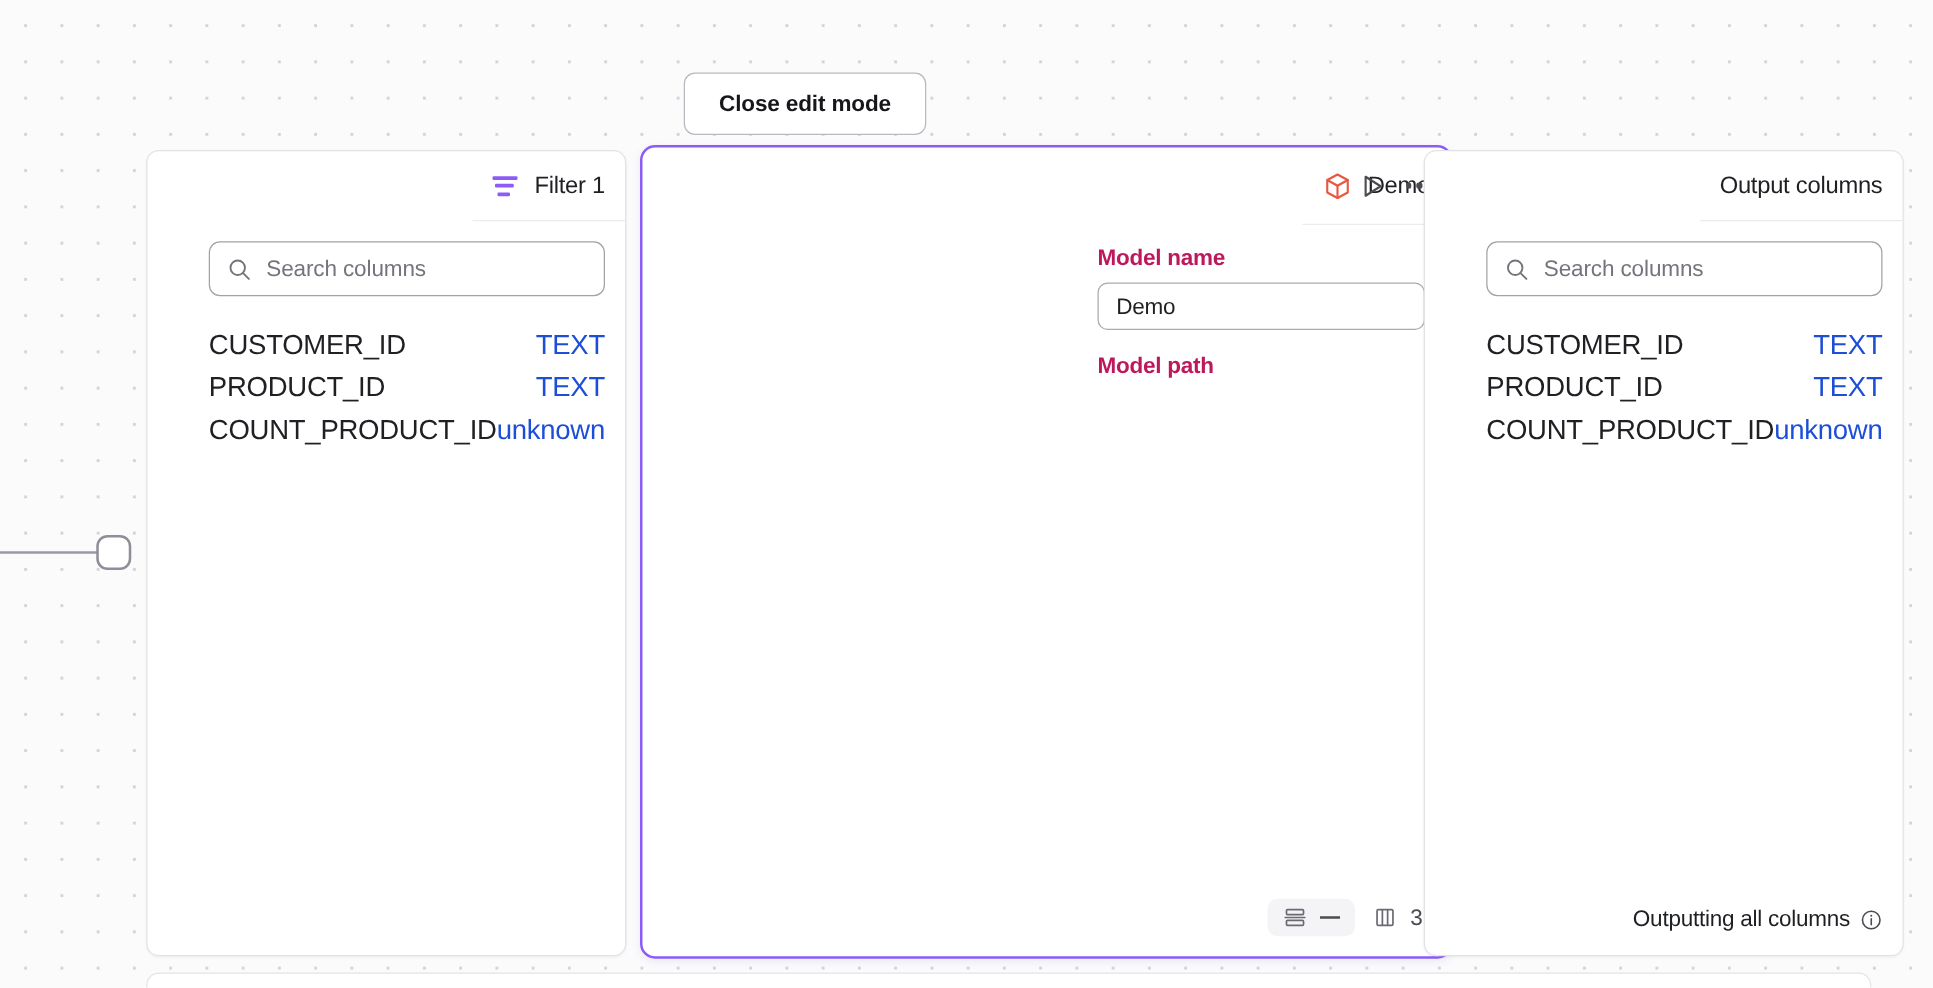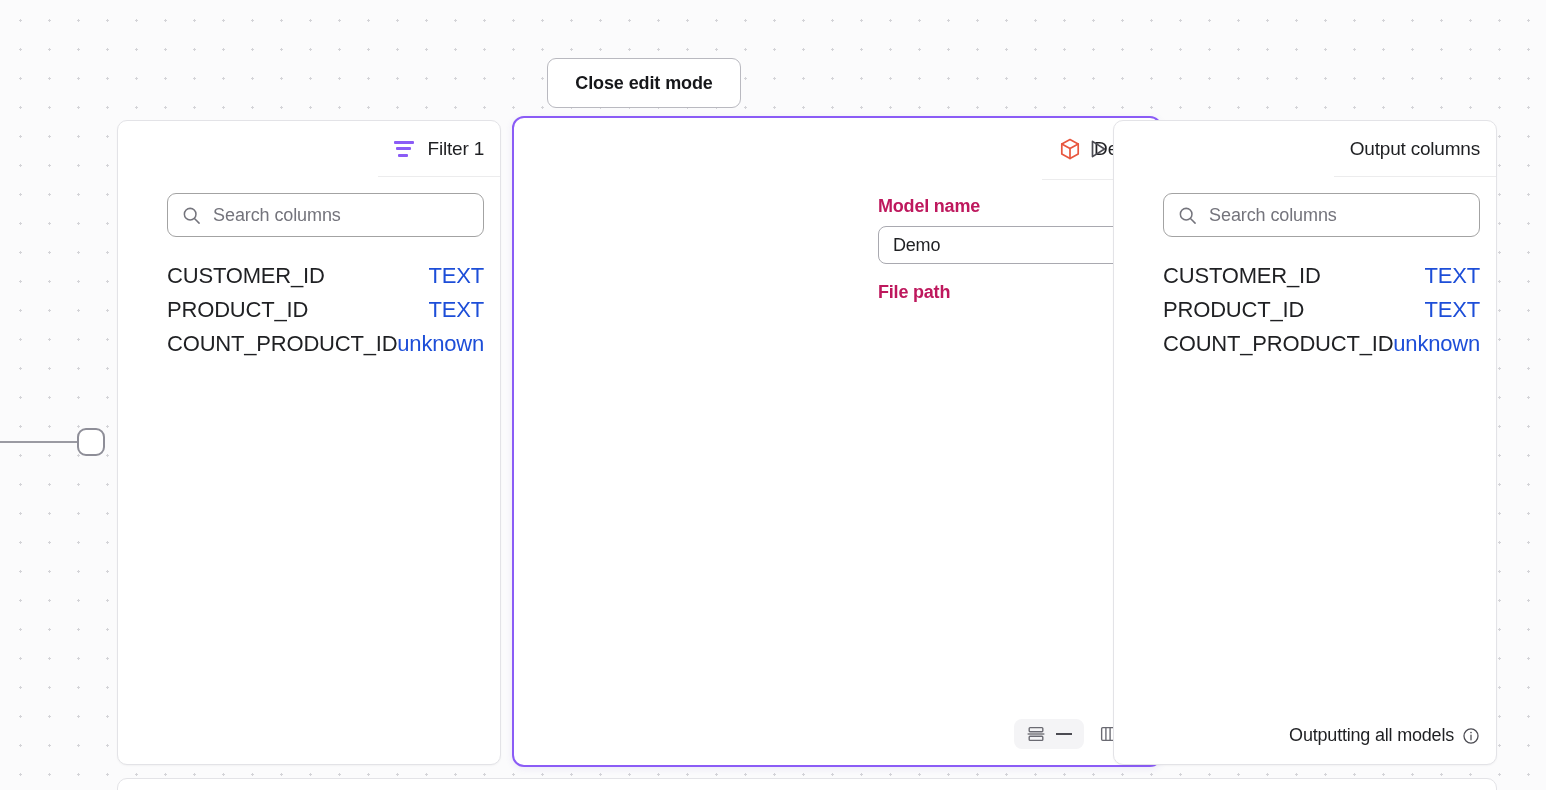--- a/index.html
+++ b/index.html
@@ -252,21 +252,21 @@
     align-items: center;
     gap: 10px;
     height: 30px;
     padding-right: 4px;
   }
   .stat-value { font-size: 18px; color: #4b4b52; letter-spacing: -0.2px; }
   .dash { width: 16px; height: 2px; background: #4b4b52; display: block; }
 
   
   #output-panel {
-    left: 1113px;
+    left: 1139px;
     top: 120px;
     width: 384px;
     height: 645px;
   }
   .output-footer {
     flex: 0 0 auto;
     border-top: none;
     padding: 0 16px 18px 16px;
     display: flex;
     align-items: center;
@@ -354,21 +354,21 @@
           <span></span>
       </button>
     </span>
   </div>
 
   <div class="demo-body">
     <div class="field-label">Model name</div>
     <div class="field-input">
       <input type="text" value="Demo" style="">
     </div>
-    <div class="field-label">File path</div>
+    <div class="field-label">Model path</div>
   </div>
 
   <div class="demo-footer">
     <div class="stat-pill">
       <svg width="20" height="20" viewBox="0 0 22 22" fill="none" stroke="#6a6a72" stroke-width="1.5">
         <rect x="3.5" y="4" width="15" height="4.5" rx="1"></rect>
         <rect x="3.5" y="13.5" width="15" height="4.5" rx="1"></rect>
         <line x1="1.8" y1="11" x2="20.2" y2="11"></line>
       </svg>
       <span class="dash"></span>
@@ -405,21 +405,21 @@
         <span class="col-name">PRODUCT_ID</span>
         <span class="col-type">TEXT</span>
       </div>
       <div class="col-row">
         <span class="col-name">COUNT_PRODUCT_ID</span>
         <span class="col-type">unknown</span>
       </div>
     </div>
   </div>
   <div class="output-footer">
-    <span>Outputting all models</span>
+    <span>Outputting all columns</span>
     <svg width="18" height="18" viewBox="0 0 20 20" fill="none" stroke="#4b4b52" stroke-width="1.4">
       <circle cx="10" cy="10" r="7.8"></circle>
       <line x1="10" y1="9" x2="10" y2="14.2" stroke-linecap="round"></line>
       <circle cx="10" cy="6.2" r="0.9" fill="#4b4b52" stroke="none"></circle>
     </svg>
   </div>
 </div>
 
 <div id="partial-panel"></div>
 

